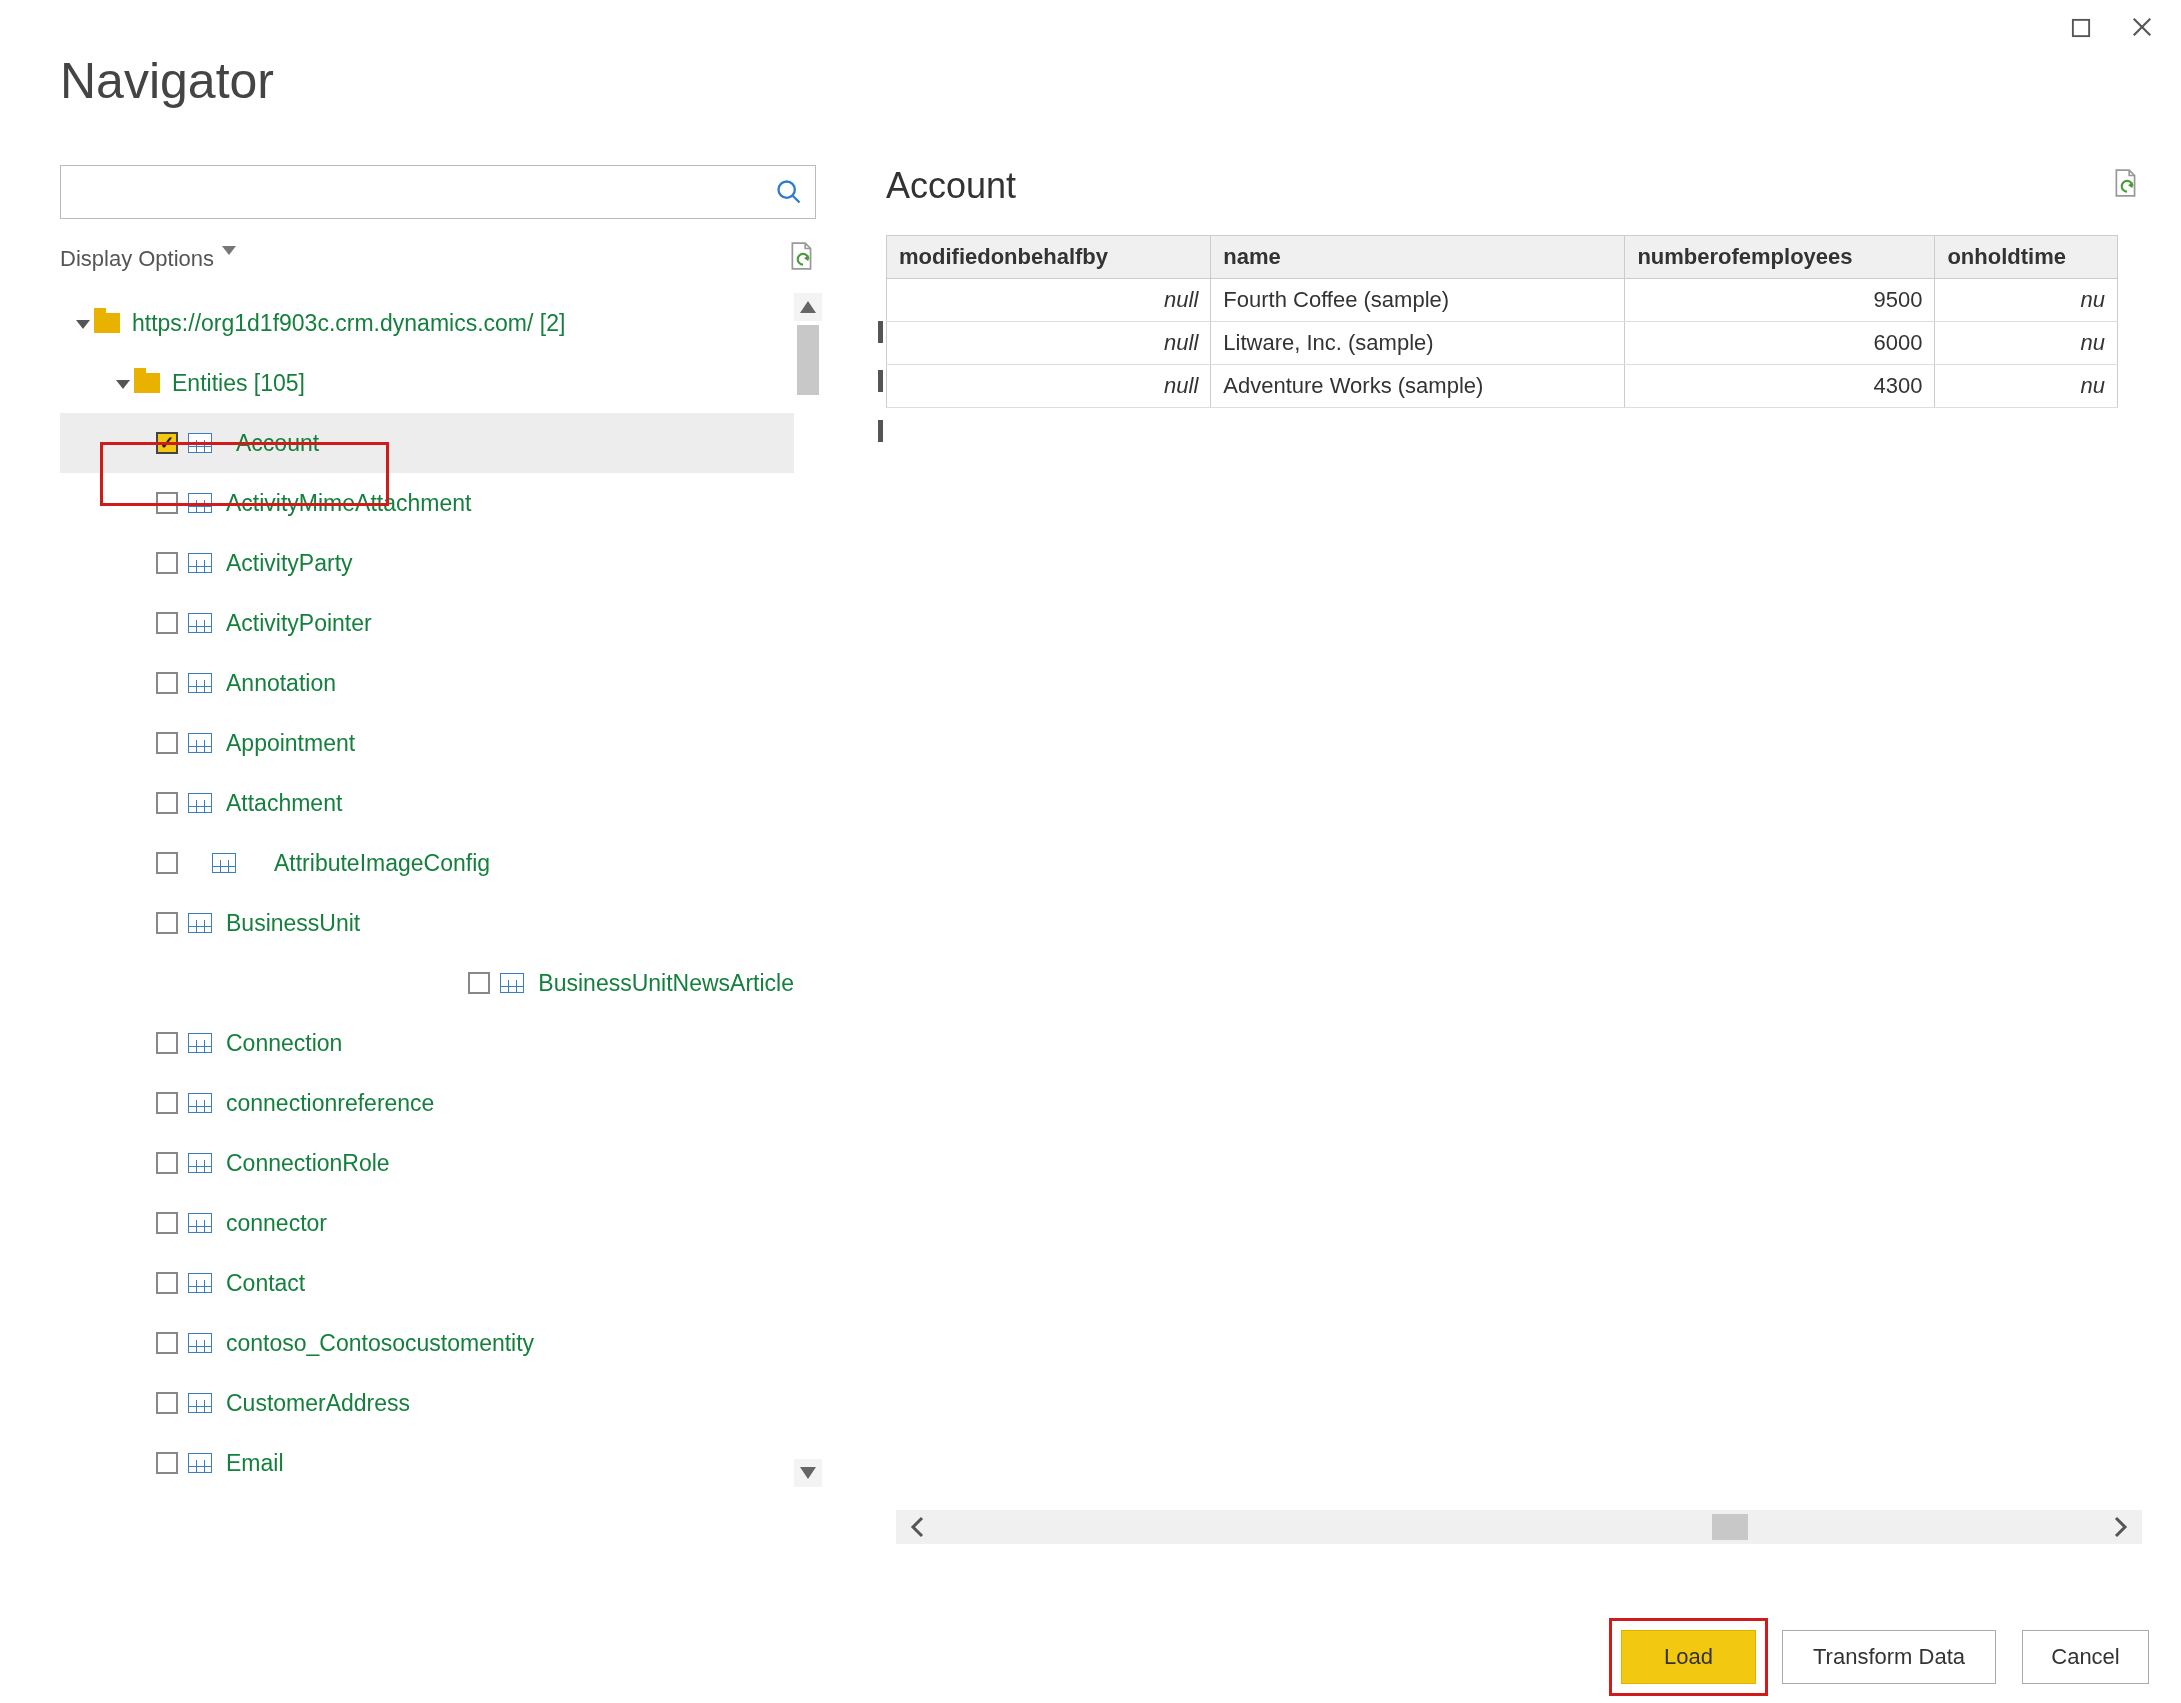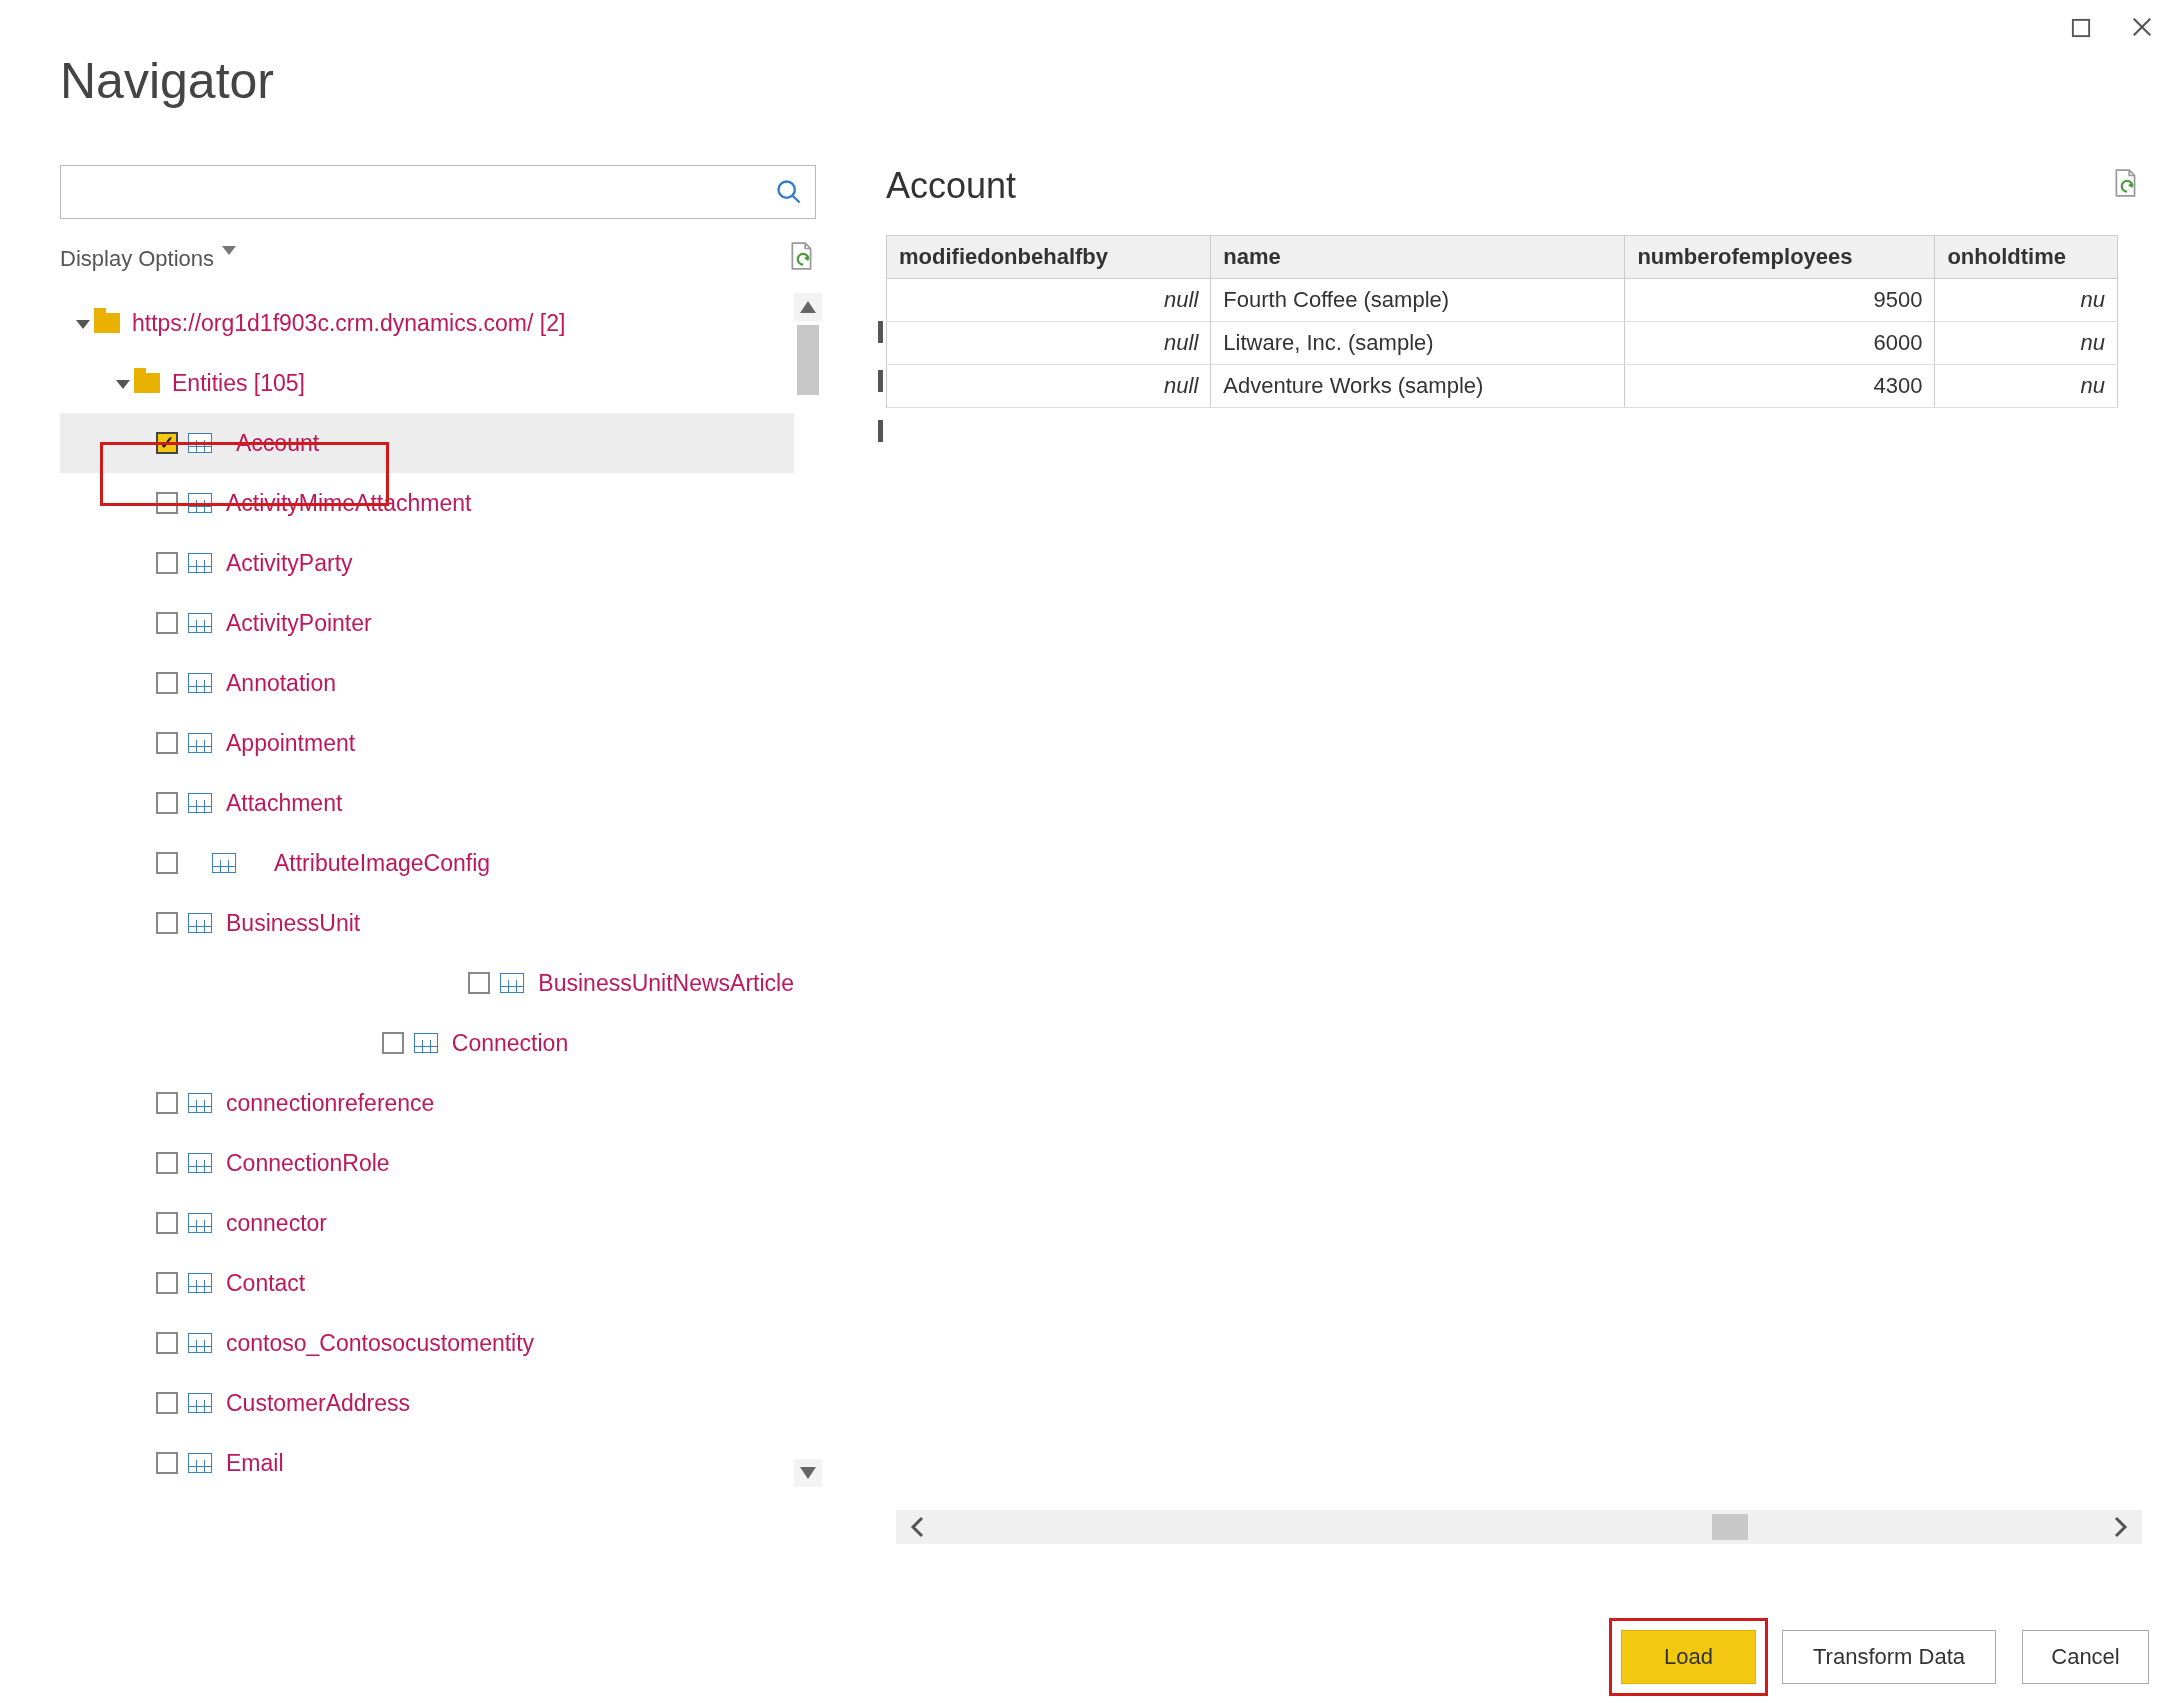--- a/index.html
+++ b/index.html
@@ -89,21 +89,21 @@
     position: absolute;
     top: 32px; left: 3px;
     width: 22px; height: 70px;
     background: #c8c8c8;
   }
   .tree-row {
     height: 60px;
     display: flex;
     align-items: center;
     font-size: 23px;
-    color: #be185d;
+    color: #15803d;
     cursor: pointer;
   }
   .tree-row.selected { background: #ededed; }
   .caret {
     width: 0; height: 0;
     border-left: 7px solid transparent;
     border-right: 7px solid transparent;
     border-top: 9px solid #555;
     margin-right: 4px;
     transform: translateY(1px);
@@ -352,21 +352,21 @@
           <div class="tree-row" style="padding-left: 96px;">
             <span class="checkbox"></span>
             <span class="table-icon"></span>
             <span>BusinessUnit</span>
           </div>
           <div class="tree-row" style="padding-left: 96px; justify-content: flex-end;">
             <span class="checkbox"></span>
             <span class="table-icon"></span>
             <span>BusinessUnitNewsArticle</span>
           </div>
-          <div class="tree-row" style="padding-left: 96px; justify-content: center;">
+          <div class="tree-row" style="padding-left: 96px;">
             <span class="checkbox"></span>
             <span class="table-icon"></span>
             <span>Connection</span>
           </div>
           <div class="tree-row" style="padding-left: 96px;">
             <span class="checkbox"></span>
             <span class="table-icon"></span>
             <span>connectionreference</span>
           </div>
           <div class="tree-row" style="padding-left: 96px;">

